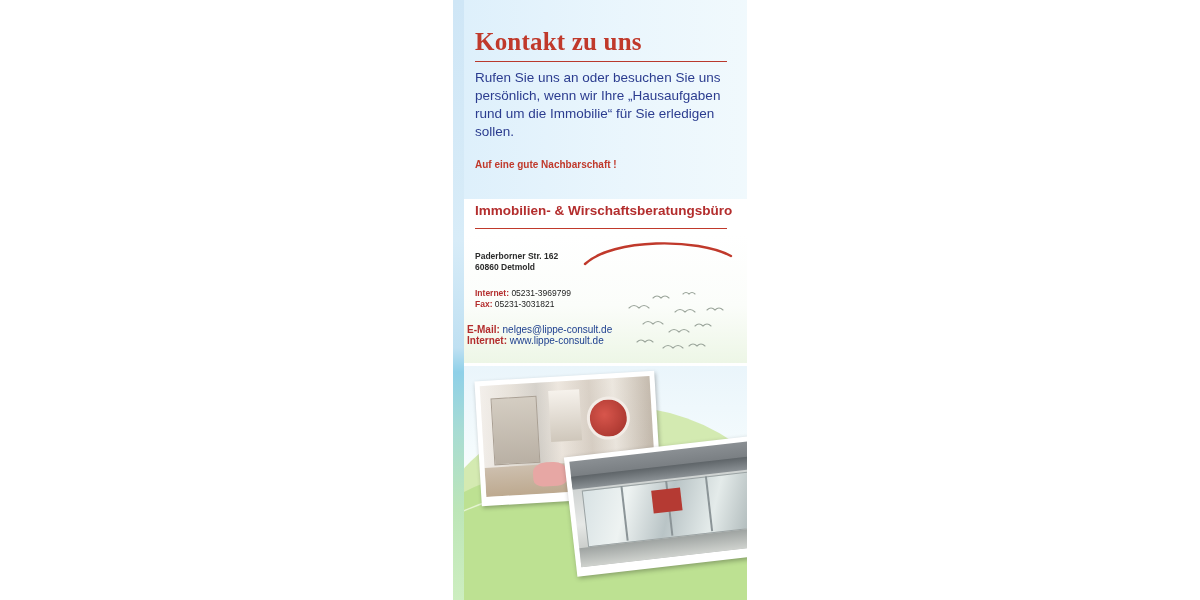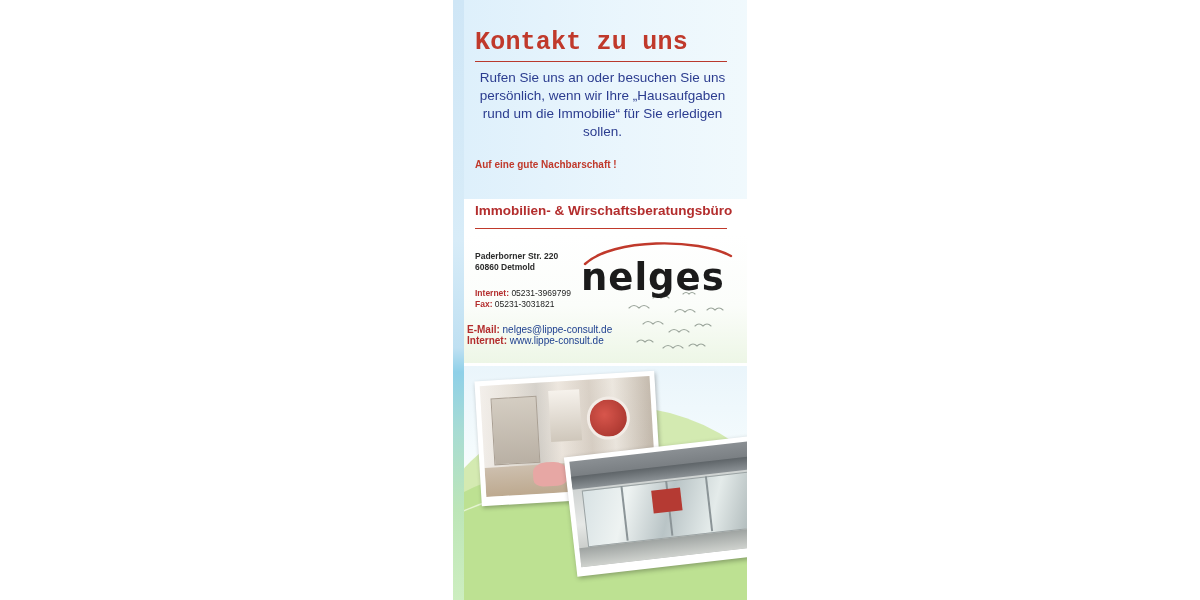--- a/index.html
+++ b/index.html
@@ -58,21 +58,21 @@
     width: 283px;
     height: 199px;
     background: linear-gradient(to right, #dcefFb 0%, #eaf6fd 55%, #f2fafd 100%);
     opacity: 0.85;
   }
 
   .headline {
     position: absolute;
     left: 22px;
     top: 28px;
-    font-family: Liberation Mono, monospace;
+    font-family: Liberation Serif, serif;
     font-size: 25px;
     font-weight: bold;
     color: #c0392b;
     letter-spacing: 0.2px;
     z-index: 4;
   }
   .headline-rule {
     position: absolute;
     left: 22px;
     top: 61px;
@@ -84,21 +84,20 @@
 
   .intro {
     position: absolute;
     left: 22px;
     top: 69px;
     width: 255px;
     font-size: 13.5px;
     line-height: 18px;
     color: #2b3c8f;
     z-index: 4;
-    text-align: center;
   }
   .slogan {
     position: absolute;
     left: 22px;
     top: 159px;
     width: 255px;
     font-size: 10px;
     font-weight: bold;
     color: #c0392b;
     z-index: 4;
@@ -359,21 +358,21 @@
 
     <div class="intro">Rufen Sie uns an oder besuchen Sie uns persönlich, wenn wir Ihre „Hausaufgaben rund um die Immobilie“ für Sie erledigen sollen.</div>
     <div class="slogan">Auf eine gute Nachbarschaft !</div>
 
     <div class="subline">Immobilien- &amp; Wirschaftsberatungsbüro</div>
     <div class="subline-rule"></div>
 
     <div class="contact-band"></div>
 
     <div class="addr">
-      <div>Paderborner Str. 220</div>
+      <div>Paderborner Str. 162</div>
       <div>60860 Detmold</div>
     </div>
 
     <div class="phone">
       <div>
         <b>Internet:</b>
         <span>05231-3969799</span>
       </div>
       <div>
         <b>Fax:</b>
@@ -389,21 +388,20 @@
       <div>
         <b>Internet:</b>
         <span>www.lippe-consult.de</span>
       </div>
     </div>
 
     <div class="logo">
       <svg class="logo-arc" viewBox="0 0 150 26">
         <path d="M2 24 C 30 -2, 115 -2, 148 16" fill="none" stroke="#c0392b" stroke-width="2.4" stroke-linecap="round"></path>
       </svg>
-      <div class="logo-word">nelges</div>
     </div>
 
     <svg class="birds" viewBox="0 0 110 72">
       <g fill="none" stroke="#9aa49a" stroke-width="1.1" stroke-linecap="round">
         <path d="M6 20 q5 -5 10 0 q5 -5 10 0"></path>
         <path d="M30 10 q4 -4 8 0 q4 -4 8 0"></path>
         <path d="M52 24 q5 -5 10 0 q5 -5 10 0"></path>
         <path d="M20 36 q5 -5 10 0 q5 -5 10 0"></path>
         <path d="M46 44 q5 -5 10 0 q5 -5 10 0"></path>
         <path d="M72 38 q4 -4 8 0 q4 -4 8 0"></path>

